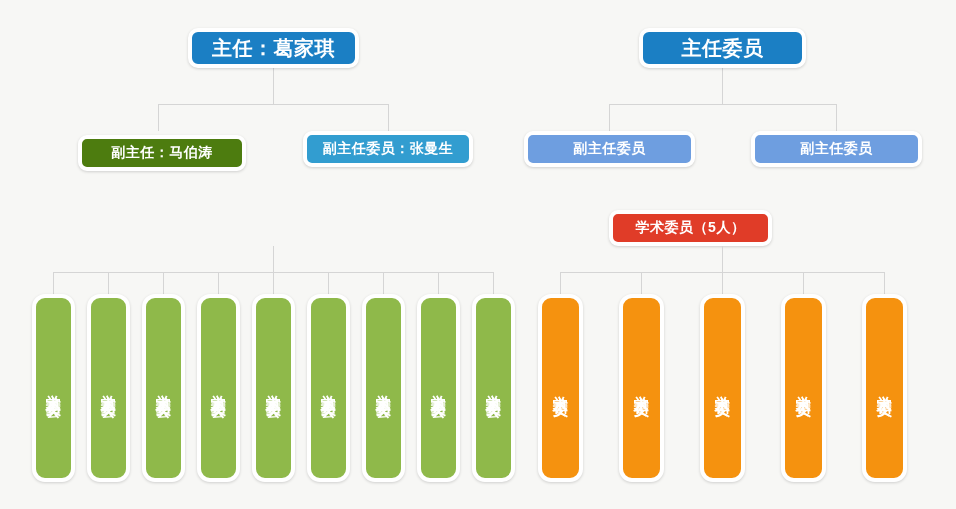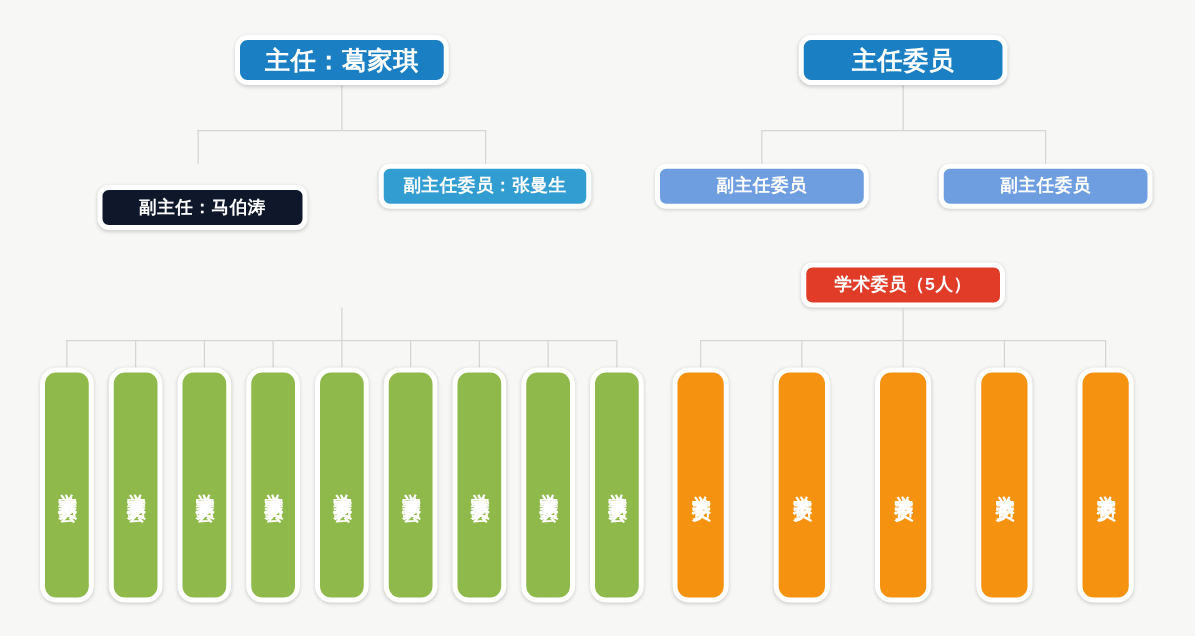--- a/index.html
+++ b/index.html
@@ -86,21 +86,21 @@
 
   <div class="line v" style="left:273px; top:68px; height:36px;"></div>
   <div class="line h" style="left:158px; top:104px; width:231px;"></div>
   <div class="line v" style="left:158px; top:104px; height:27px;"></div>
   <div class="line v" style="left:388px; top:104px; height:27px;"></div>
 
   <div class="node root" style="left:188px; top:28px; width:171px; background:#1b7fc4;">
     <span>主任：葛家琪</span>
   </div>
 
-  <div class="node sub" style="left:78px; top:148px; width:168px; background:#0f172a;">
+  <div class="node sub" style="left:78px; top:135px; width:168px; background:#4d7c0f;">
     <span>副主任：马伯涛</span>
   </div>
   <div class="node sub" style="left:303px; top:131px; width:170px; background:#329dd0;">
     <span>副主任委员：张曼生</span>
   </div>
 
 
   <div class="line v" style="left:273px; top:246px; height:26px;"></div>
   <div class="line h" style="left:53px; top:272px; width:440px;"></div>
 
@@ -151,21 +151,21 @@
     <span>主任委员</span>
   </div>
 
   <div class="node sub" style="left:524px; top:131px; width:171px; background:#6e9ee0;">
     <span>副主任委员</span>
   </div>
   <div class="node sub" style="left:751px; top:131px; width:171px; background:#6e9ee0;">
     <span>副主任委员</span>
   </div>
 
-  <div class="node group" style="left:641px; top:210px; width:163px; background:#e03c28;text-align:center;">
+  <div class="node group" style="left:609px; top:210px; width:163px; background:#e03c28;text-align:center;">
     <span>学术委员（5人）</span>
   </div>
 
   <div class="line v" style="left:722px; top:246px; height:26px;"></div>
   <div class="line h" style="left:560px; top:272px; width:324px;"></div>
 
   <div class="line v" style="left:560px; top:272px; height:22px;"></div>
   <div class="line v" style="left:641px; top:272px; height:22px;"></div>
   <div class="line v" style="left:722px; top:272px; height:22px;"></div>
   <div class="line v" style="left:803px; top:272px; height:22px;"></div>

